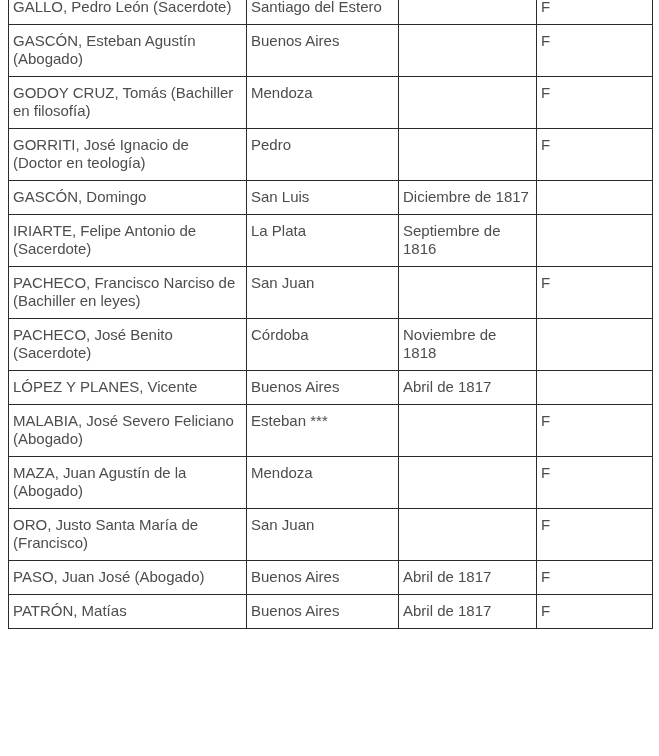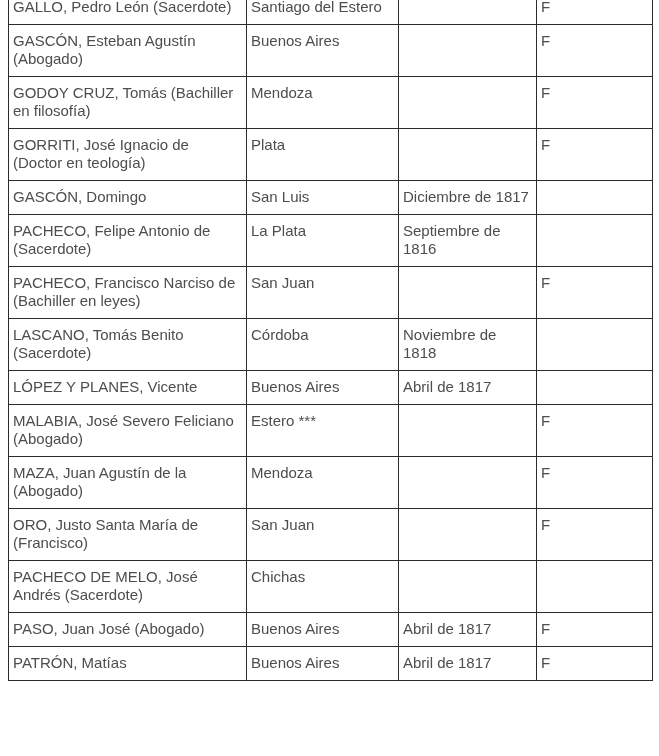--- a/index.html
+++ b/index.html
@@ -74,77 +74,71 @@
         <td>F</td>
       </tr>
       <tr>
         <td>GODOY CRUZ, Tomás (Bachiller en filosofía)</td>
         <td>Mendoza</td>
         <td></td>
         <td>F</td>
       </tr>
       <tr>
         <td>GORRITI, José Ignacio de (Doctor en teología)</td>
-        <td>Plata</td>
+        <td>Pedro</td>
         <td></td>
         <td>F</td>
       </tr>
       <tr>
         <td>GASCÓN, Domingo</td>
         <td>San Luis</td>
         <td>Diciembre de 1817</td>
         <td></td>
       </tr>
       <tr>
-        <td>PACHECO, Felipe Antonio de (Sacerdote)</td>
+        <td>IRIARTE, Felipe Antonio de (Sacerdote)</td>
         <td>La Plata</td>
         <td>Septiembre de 1816</td>
         <td></td>
       </tr>
       <tr>
         <td>PACHECO, Francisco Narciso de (Bachiller en leyes)</td>
         <td>San Juan</td>
         <td></td>
         <td>F</td>
       </tr>
       <tr>
-        <td>LASCANO, Tomás Benito (Sacerdote)</td>
+        <td>PACHECO, José Benito (Sacerdote)</td>
         <td>Córdoba</td>
         <td>Noviembre de 1818</td>
         <td></td>
       </tr>
       <tr>
         <td>LÓPEZ Y PLANES, Vicente</td>
         <td>Buenos Aires</td>
         <td>Abril de 1817</td>
         <td></td>
       </tr>
       <tr>
         <td>MALABIA, José Severo Feliciano (Abogado)</td>
-        <td>Estero ***</td>
+        <td>Esteban ***</td>
         <td></td>
         <td>F</td>
       </tr>
       <tr>
         <td>MAZA, Juan Agustín de la (Abogado)</td>
         <td>Mendoza</td>
         <td></td>
         <td>F</td>
       </tr>
       <tr>
         <td>ORO, Justo Santa María de (Francisco)</td>
         <td>San Juan</td>
         <td></td>
         <td>F</td>
-      </tr>
-      <tr>
-        <td>PACHECO DE MELO, José Andrés (Sacerdote)</td>
-        <td>Chichas</td>
-        <td></td>
-        <td></td>
       </tr>
       <tr>
         <td>PASO, Juan José (Abogado)</td>
         <td>Buenos Aires</td>
         <td>Abril de 1817</td>
         <td>F</td>
       </tr>
       <tr>
         <td>PATRÓN, Matías</td>
         <td>Buenos Aires</td>

